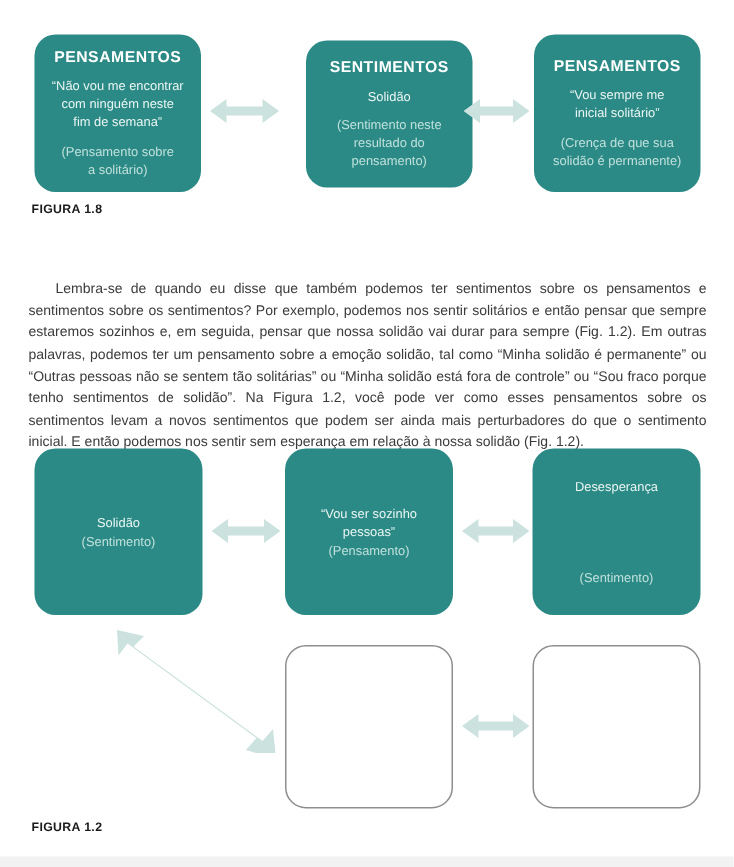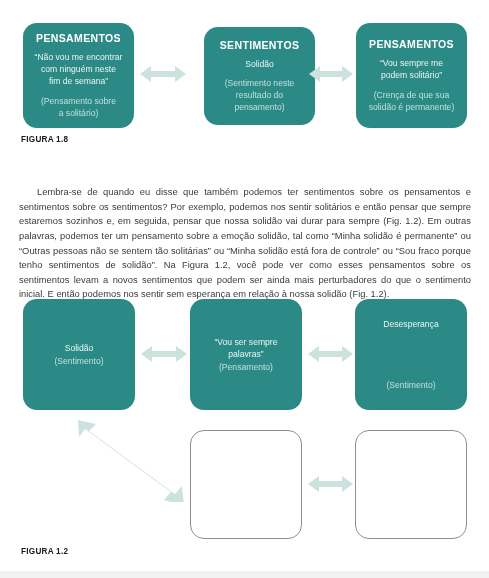--- a/index.html
+++ b/index.html
@@ -141,21 +141,21 @@
 
     <div class="arrow-h" style="left:309px; top:63px; width:44px; height:22px;">
       <svg width="44" height="22" viewBox="0 0 44 22" aria-hidden="true">
         <polygon points="0,11 11,3 11,8 33,8 33,3 44,11 33,19 33,14 11,14 11,19" fill="#cbe2de"></polygon>
       </svg>
     </div>
 
     <div class="tbox" style="left:356px; top:23px; width:111px; height:105px;">
       <div class="heading">PENSAMENTOS</div>
       <div class="line">“Vou sempre me</div>
-      <div class="line">podem solitário”</div>
+      <div class="line">inicial solitário”</div>
       <div class="gap"></div>
       <div class="line dim">(Crença de que sua</div>
       <div class="line dim">solidão é permanente)</div>
     </div>
 
     <div class="fig-caption" style="left:21px; top:135px;">FIGURA 1.8</div>
   </div>
 
   <p class="body-text">Lembra-se de quando eu disse que também podemos ter sentimentos sobre os pensamentos e sentimentos sobre os sentimentos? Por exemplo, podemos nos sentir solitários e então pensar que sempre estaremos sozinhos e, em seguida, pensar que nossa solidão vai durar para sempre (Fig. 1.2). Em outras palavras, podemos ter um pensamento sobre a emoção solidão, tal como “Minha solidão é permanente” ou “Outras pessoas não se sentem tão solitárias” ou “Minha solidão está fora de controle” ou “Sou fraco porque tenho sentimentos de solidão”. Na Figura 1.2, você pode ver como esses pensamentos sobre os sentimentos levam a novos sentimentos que podem ser ainda mais perturbadores do que o sentimento inicial. E então podemos nos sentir sem esperança em relação à nossa solidão (Fig. 1.2).</p>
 
@@ -166,22 +166,22 @@
       <div class="line dim">(Sentimento)</div>
     </div>
 
     <div class="arrow-h" style="left:141px; top:343px; width:46px; height:22px;">
       <svg width="46" height="22" viewBox="0 0 46 22" aria-hidden="true">
         <polygon points="0,11 11,3 11,8 35,8 35,3 46,11 35,19 35,14 11,14 11,19" fill="#cbe2de"></polygon>
       </svg>
     </div>
 
     <div class="tbox" style="left:190px; top:299px; width:112px; height:111px;">
-      <div class="line">“Vou ser sempre</div>
-      <div class="line">palavras”</div>
+      <div class="line">“Vou ser sozinho</div>
+      <div class="line">pessoas”</div>
       <div class="line dim">(Pensamento)</div>
     </div>
 
     <div class="arrow-h" style="left:308px; top:343px; width:45px; height:22px;">
       <svg width="45" height="22" viewBox="0 0 45 22" aria-hidden="true">
         <polygon points="0,11 11,3 11,8 34,8 34,3 45,11 34,19 34,14 11,14 11,19" fill="#cbe2de"></polygon>
       </svg>
     </div>
 
     <div class="tbox" style="left:355px; top:299px; width:112px; height:111px;gap:48px;">

